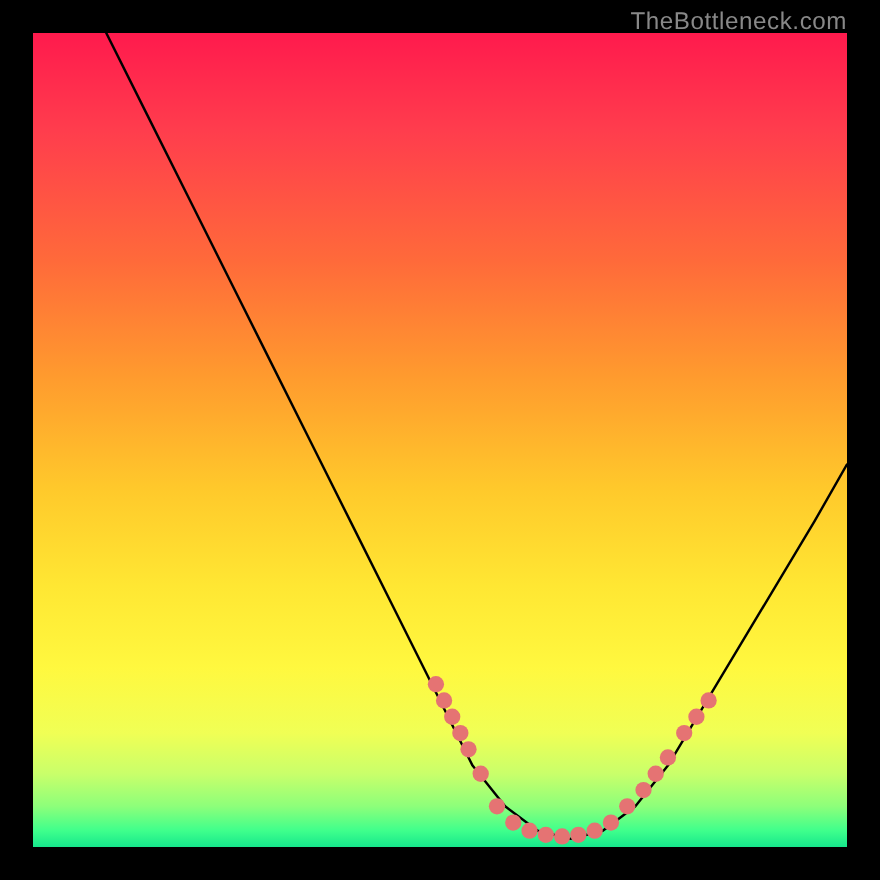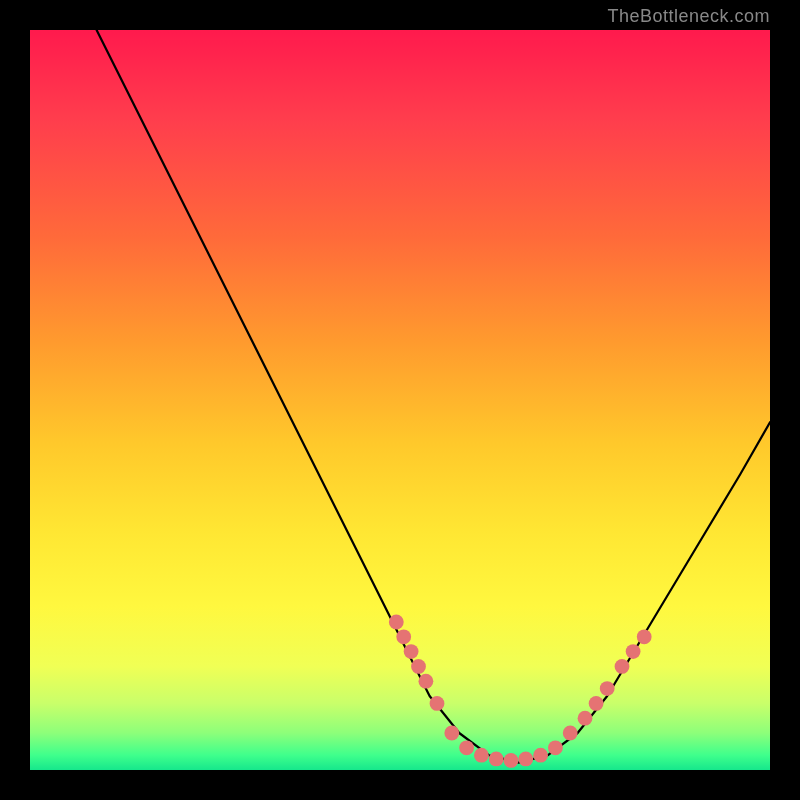--- a/index.html
+++ b/index.html
@@ -37,21 +37,21 @@
       #8dff7a 95%,
       #3fff8c 98%,
       #16e78c 100%
     );
   }
   .watermark {
     position: absolute;
     top: 6px;
     right: 30px;
     color: #888;
-    font-size: 18px;
+    font-size: 22px;
     letter-spacing: 0.5px;
   }
   svg {
     position: absolute;
     left: 0;
     top: 0;
   }
 </style>
 </head>
 <body>

